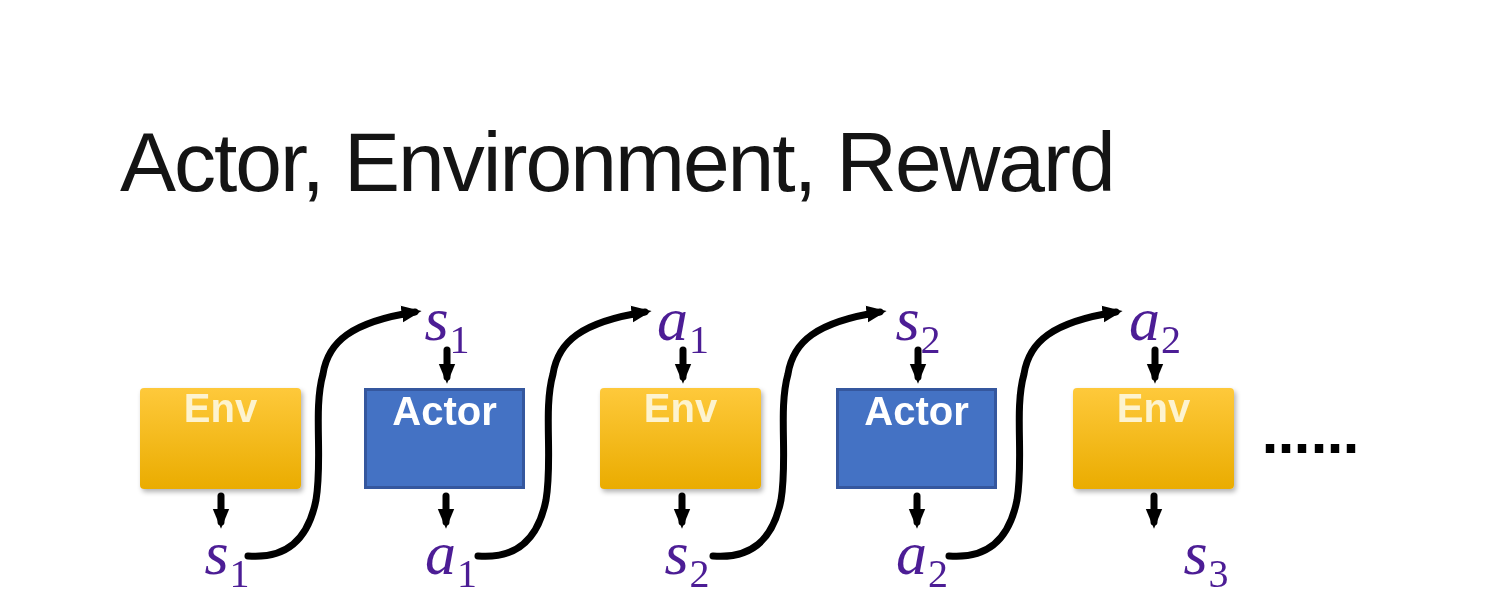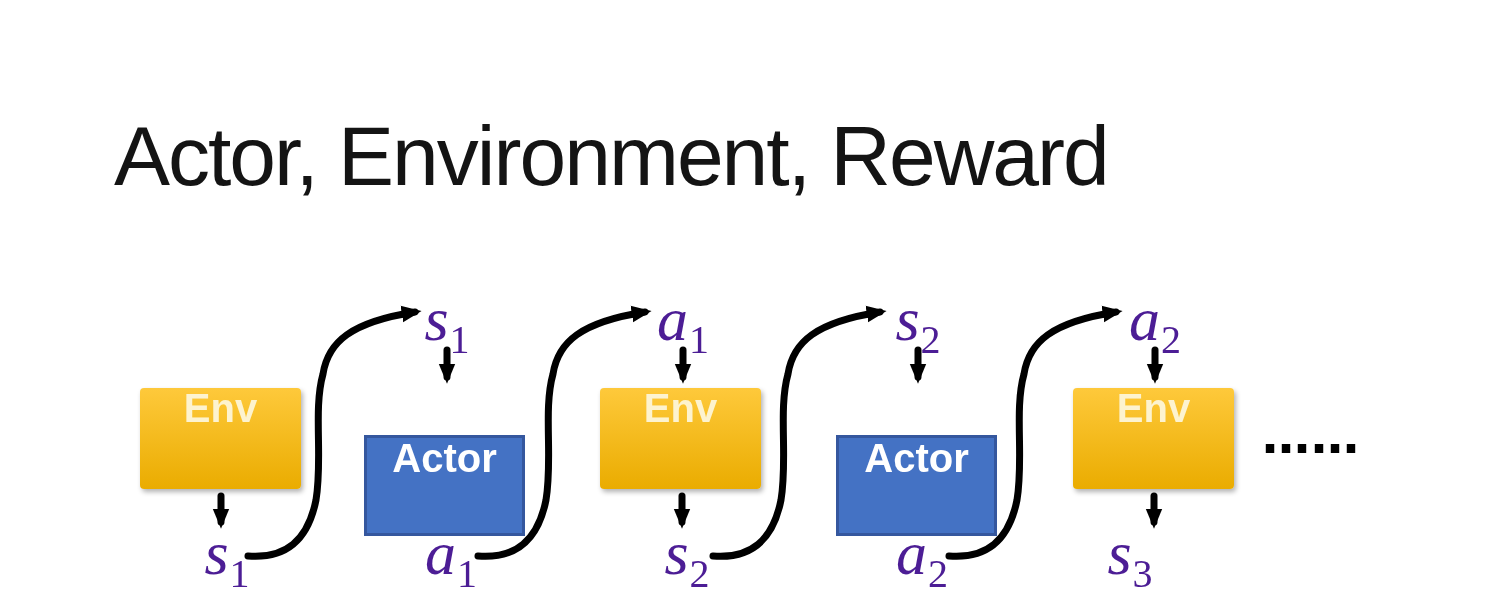--- a/index.html
+++ b/index.html
@@ -4,21 +4,21 @@
 <style>
   html,body{margin:0;padding:0;}
   body{
     width:1500px;height:608px;
     background:var(--background,#fff);
     font-family:"Liberation Sans",sans-serif;
     overflow:hidden;position:relative;
   }
   .slide{position:absolute;inset:0;}
   .title{
-    position:absolute;left:114px;top:114px;margin:0;
+    position:absolute;left:114px;top:114px;margin:6px;
     font-family:"Liberation Sans",sans-serif;
     font-weight:300;font-size:84px;line-height:1;
     letter-spacing:-2px;color:var(--title-text,#111);
     white-space:nowrap;
   }
   .diagram{position:absolute;inset:0;}
   svg.arrows{position:absolute;left:0;top:0;pointer-events:none;}
   svg.arrows .stroke{fill:none;stroke:var(--arrow,#000);stroke-width:7;stroke-linecap:round;}
   svg.arrows marker path{fill:var(--arrow,#000);}
   .box{
@@ -29,21 +29,20 @@
   .box.env{
     background:linear-gradient(180deg,var(--env-top,#FEC93B) 0%,var(--env-bottom,#EAAC00) 100%);
     color:var(--env-text,#FDF3CF);
     border-radius:4px;
     box-shadow:2px 3px 5px rgba(0,0,0,.30);
   }
   .box.actor{
     background:var(--actor-fill,#4472C4);
     border:3px solid var(--actor-border,#35579E);
     color:var(--actor-text,#fff);
-    margin-top:47px;
   }
   .mlabel{
     position:absolute;transform:translateX(-50%);
     font-family:"Liberation Serif",serif;color:#4c1d95;
     white-space:nowrap;line-height:1;
   }
   .mlabel .v{font-style:italic;font-size:62px;}
   .mlabel .msub{font-style:normal;font-size:40px;vertical-align:-13px;margin-left:1px;}
   .mlabel.top{top:288px;}
   .mlabel.bottom{top:522px;}
@@ -121,20 +120,20 @@
     </div>
     <div class="mlabel bottom" style="left:451px">
       <span class="v">a</span><span class="msub">1</span>
     </div>
     <div class="mlabel bottom" style="left:687px">
       <span class="v">s</span><span class="msub">2</span>
     </div>
     <div class="mlabel bottom" style="left:922px">
       <span class="v">a</span><span class="msub">2</span>
     </div>
-    <div class="mlabel bottom" style="left:1130px">
+    <div class="mlabel bottom" style="left:1206px">
       <span class="v">s</span><span class="msub">3</span>
     </div>
 
     <div class="dots">……</div>
 
   </div>
 </div>
 
 </body></html>

